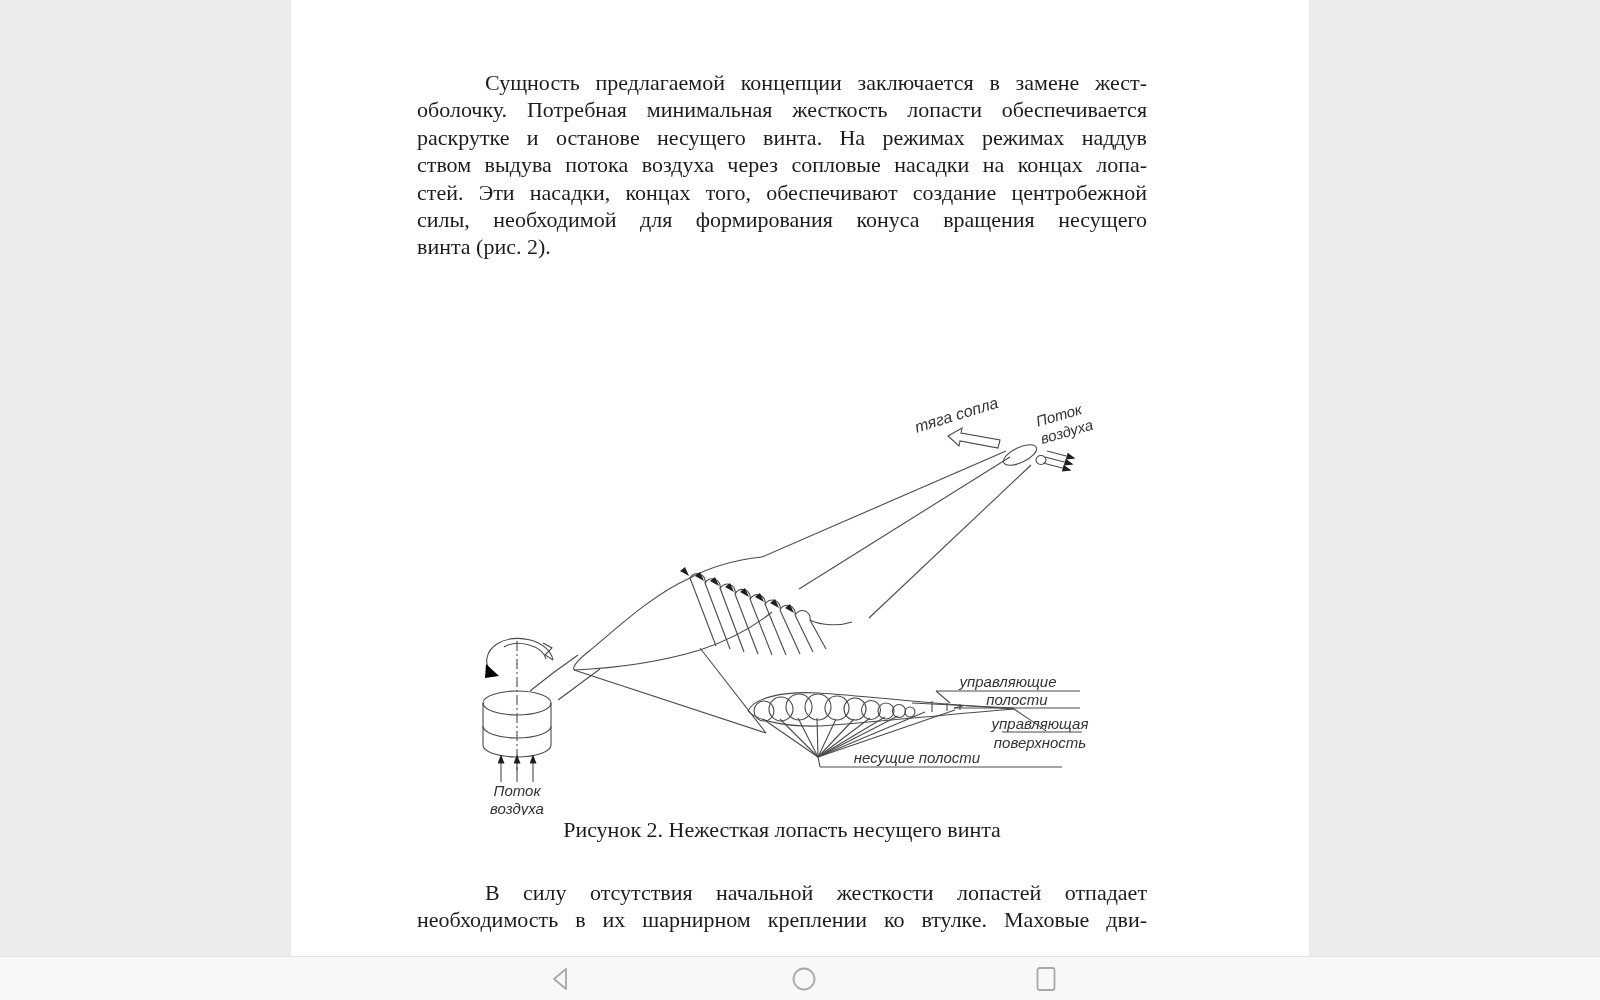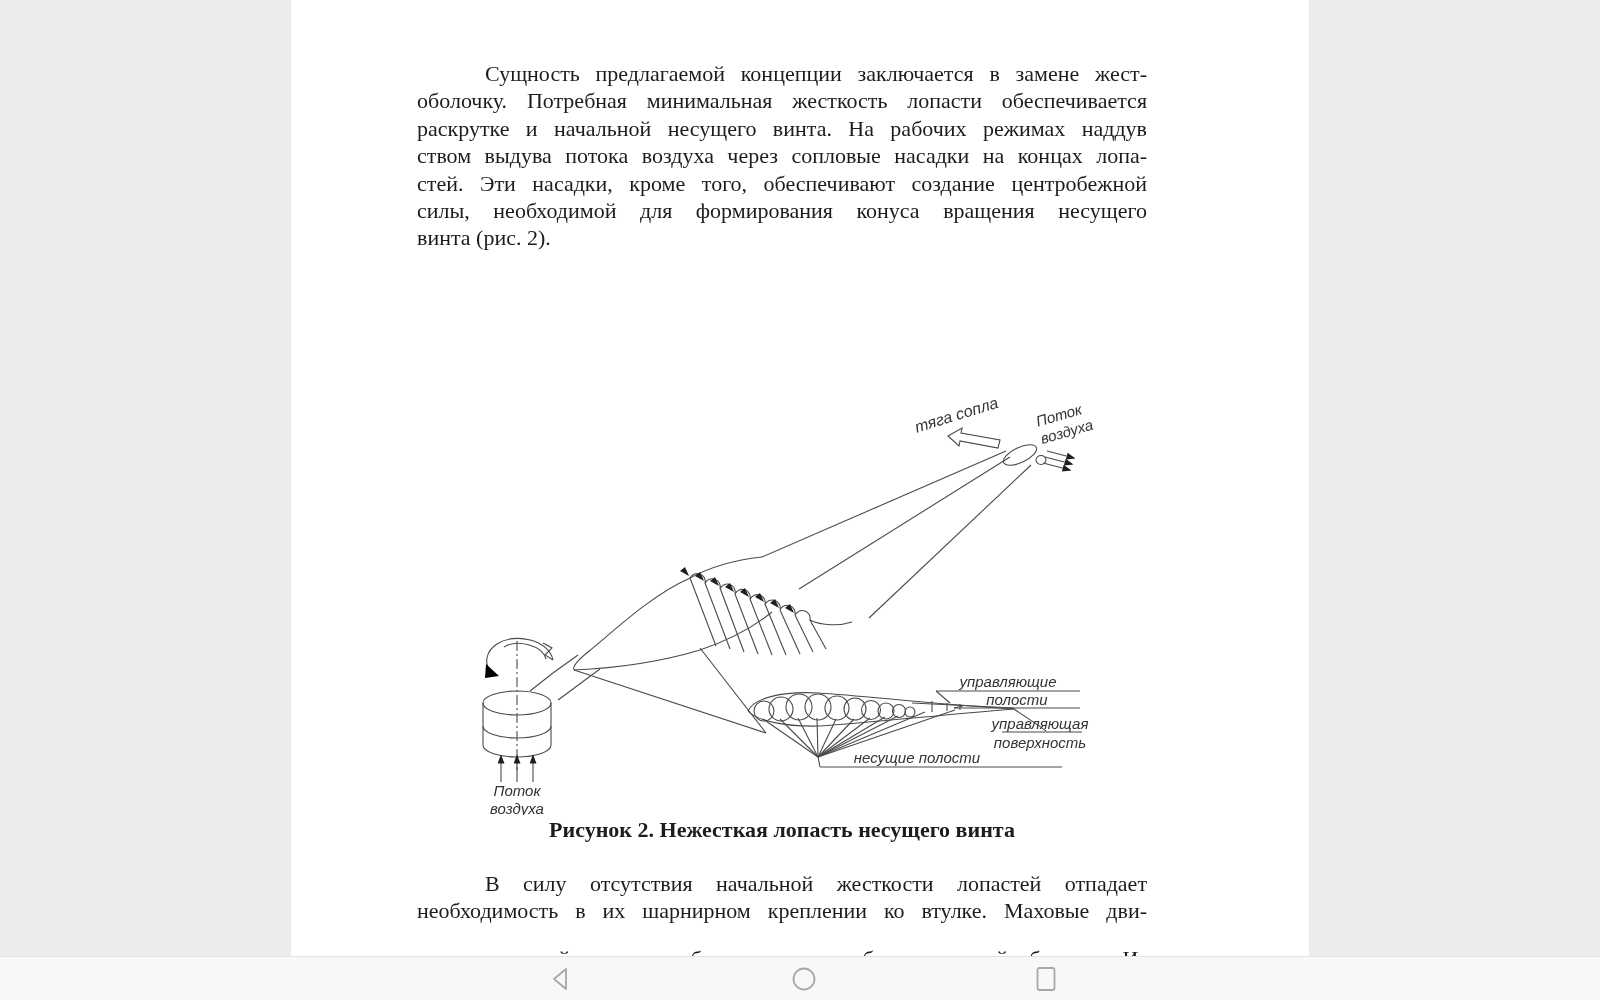--- a/index.html
+++ b/index.html
@@ -15,26 +15,26 @@
   .textblock{
     position:absolute;left:126px;width:730px;
     color:#1c1c1c;font-size:22px;line-height:27.4px;
   }
   #para1{top:60px;}
   #para2{top:870px;font-family:Liberation Serif, serif;}
   .line{
     text-align:justify;text-align-last:justify;
     width:100%;box-sizing:border-box;white-space:nowrap;
   }
-  .line.indent{padding-left:68px;}
+  .line.indent{padding-left:68px;margin-top:9px;}
   .line.last{text-align-last:left;}
   .line.clipped{margin-top:20px;}
   .caption{
     position:absolute;left:126px;top:816px;width:730px;
-    text-align:center;font-weight:bold;font-size:22px;line-height:27px;
+    text-align:center;font-weight:normal;font-size:22px;line-height:27px;
     color:#1c1c1c;
   }
   .figure-svg{position:absolute;left:149px;top:380px;}
   .figure-svg path,.figure-svg line,.figure-svg ellipse,.figure-svg circle,.figure-svg rect{
     fill:none;stroke:#4a4a4a;stroke-width:1.1;
   }
   .figure-svg .filled{fill:#1f1f1f;stroke:none;}
   .figure-svg .whitefill{fill:#ffffff;}
   .figure-svg text{
     font:italic 15px "Liberation Sans", sans-serif;
@@ -50,23 +50,23 @@
   .navbtn *{fill:none;stroke:#a8a8a8;stroke-width:1.8;stroke-linejoin:round;}
 </style>
 </head>
 <body>
 
 <div class="paper">
 
   <div class="textblock" id="para1">
     <div class="line indent">Сущность предлагаемой концепции заключается в замене жест-</div>
     <div class="line">оболочку. Потребная минимальная жесткость лопасти обеспечивается</div>
-    <div class="line">раскрутке и начальной несущего винта. На рабочих режимах наддув</div>
+    <div class="line">раскрутке и останове несущего винта. На режимах режимах наддув</div>
     <div class="line">ством выдува потока воздуха через сопловые насадки на концах лопа-</div>
-    <div class="line">стей. Эти насадки, кроме того, обеспечивают создание центробежной</div>
+    <div class="line">стей. Эти насадки, концах того, обеспечивают создание центробежной</div>
     <div class="line">силы, необходимой для формирования конуса вращения несущего</div>
     <div class="line last">винта (рис. 2).</div>
   </div>
 
   <svg class="figure-svg" width="680" height="435" viewBox="440 380 680 435">
     <defs>
       <marker id="ah" markerUnits="userSpaceOnUse" markerWidth="11" markerHeight="9" refX="7.5" refY="3.5" orient="auto">
         <path d="M0,0 L9,3.5 L0,7 Z" style="fill:#1f1f1f;stroke:none"></path>
       </marker>
     </defs>

